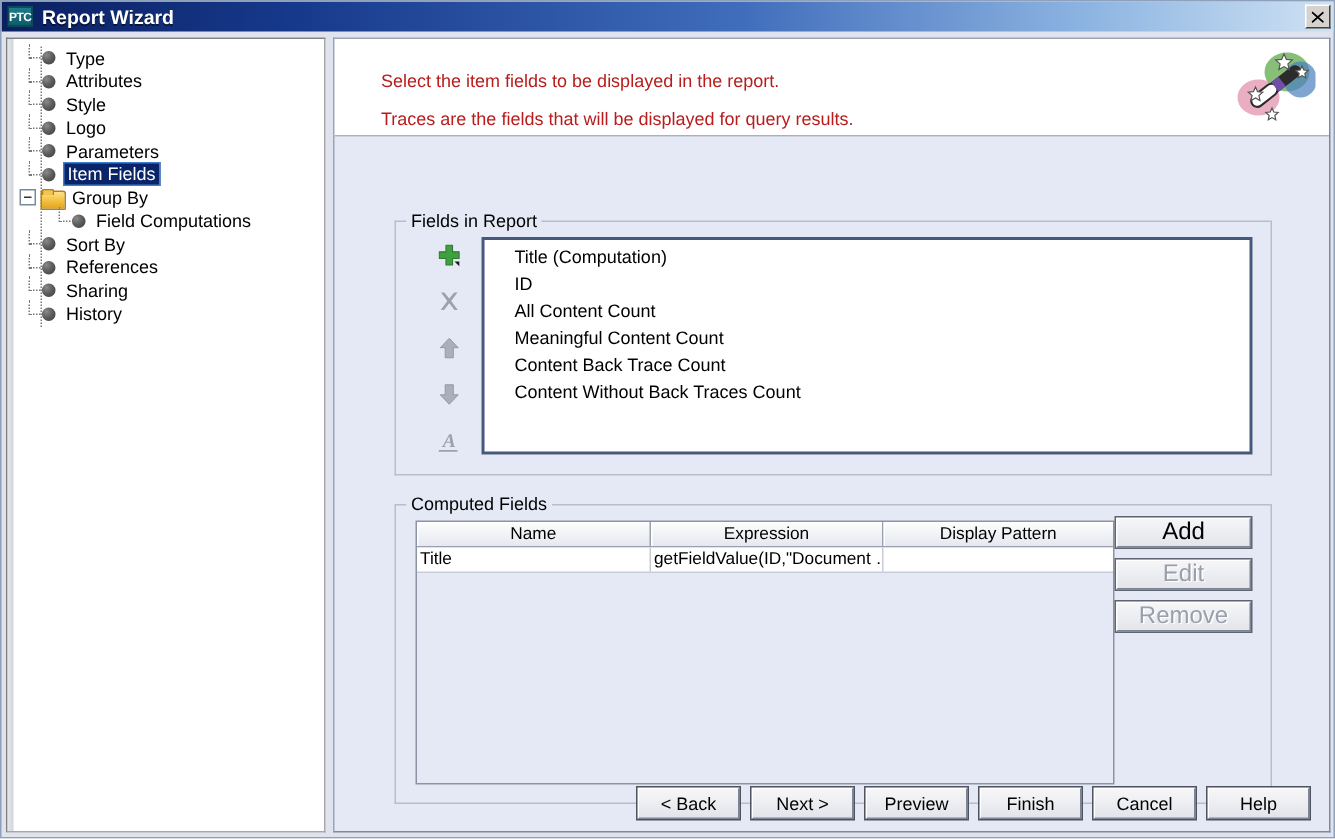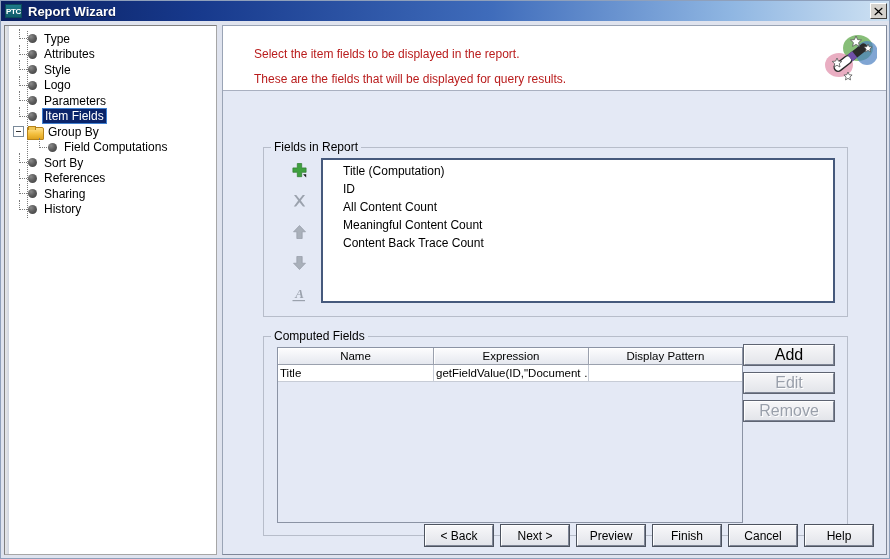--- a/index.html
+++ b/index.html
@@ -418,21 +418,21 @@
             <span class="node-label">History</span>
           </div>
         </div>
     </div>
   </div>
 
   <div id="main-panel">
 
     <div id="header-area">
       <div class="header-line" id="hl1">Select the item fields to be displayed in the report.</div>
-      <div class="header-line" id="hl2">These are the fields that will be displayed for query results.</div>
+      <div class="header-line" id="hl2">Traces are the fields that will be displayed for query results.</div>
       <svg id="wand-icon" viewBox="0 0 54 52">
         <ellipse cx="35" cy="16" rx="15" ry="13" fill="#5fa84b" opacity="0.75"></ellipse>
         <ellipse cx="44" cy="21" rx="11" ry="12" fill="#4a7fc1" opacity="0.7"></ellipse>
         <ellipse cx="16" cy="33" rx="14" ry="12" fill="#e08ba8" opacity="0.7"></ellipse>
         <g transform="rotate(-38 27 26)">
           <rect x="8" y="22" width="40" height="8" rx="4" fill="#2b2b2b"></rect>
           <rect x="8" y="22" width="20" height="8" rx="4" fill="#ffffff" stroke="#2b2b2b" stroke-width="1.4"></rect>
           <rect x="27" y="22" width="6" height="8" fill="#6f4fa8"></rect>
         </g>
         <g fill="#ffffff" stroke="#555" stroke-width="0.8">
@@ -478,20 +478,21 @@
           </svg>
         </div>
       </div>
 
       <div id="fields-list">
           <div class="list-item">Title (Computation)</div>
           <div class="list-item">ID</div>
           <div class="list-item">All Content Count</div>
           <div class="list-item">Meaningful Content Count</div>
           <div class="list-item">Content Back Trace Count</div>
+          <div class="list-item">Content Without Back Traces Count</div>
         </div>
     </div>
 
     <div class="groupbox" id="computed-group">
       <div class="gb-border-l"></div>
       <div class="gb-border-r" style="left:90px;"></div>
       <div class="gb-title">Computed Fields</div>
 
       <div id="ctable">
         <div id="ctable-head">

